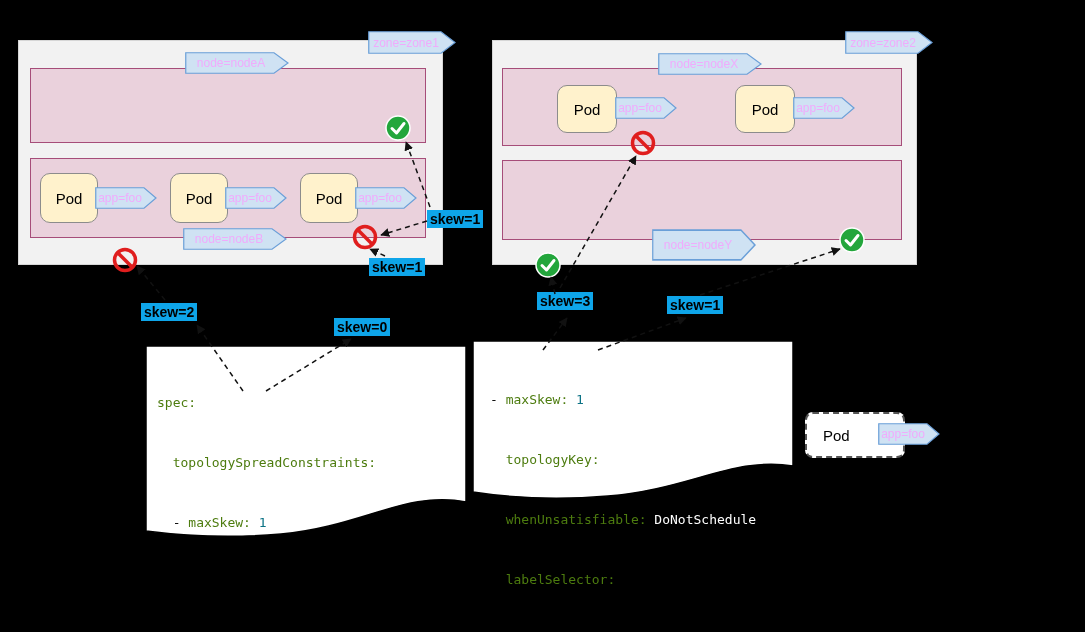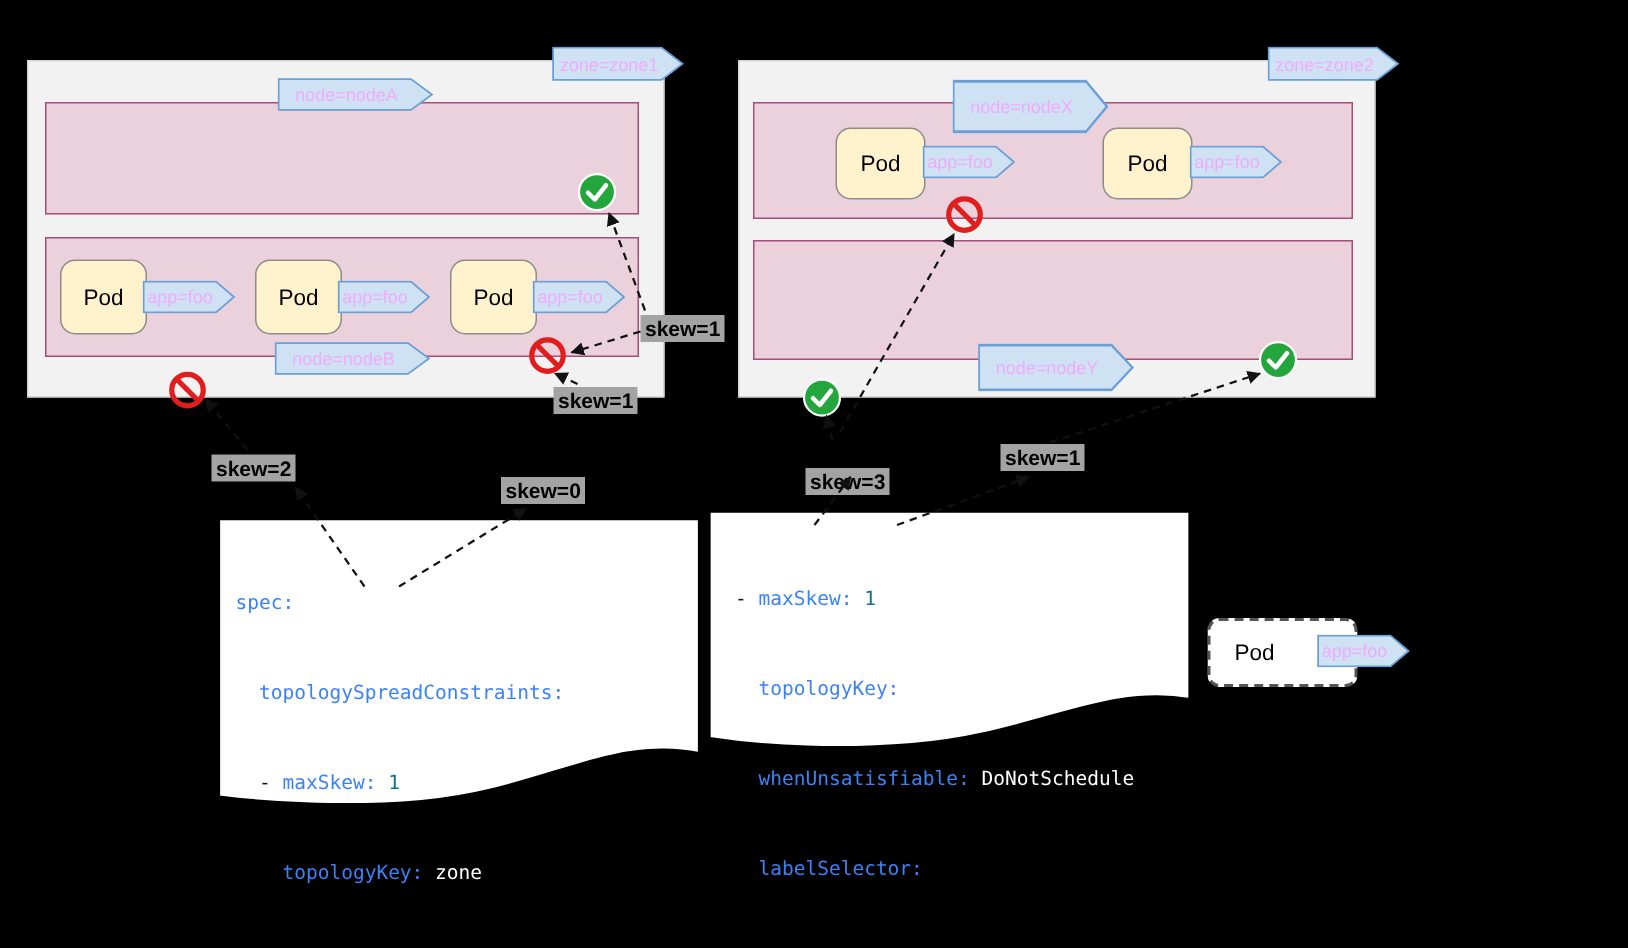--- a/index.html
+++ b/index.html
@@ -8,28 +8,28 @@
   .zone{position:absolute;background:#f2f2f2;border:1px solid #d6d6d6;box-sizing:border-box;}
   .node{position:absolute;background:#ead1dc;border:1.5px solid #a64d79;box-sizing:border-box;}
   .pod{position:absolute;background:#fff2cc;border:1.5px solid #8c8c8c;border-radius:10px;
        display:flex;align-items:center;justify-content:center;font-size:15px;color:#000;
        box-sizing:border-box;}
   .pod.dashed{background:#fff;border:2px dashed #555;border-radius:8px;
        justify-content:flex-start;padding-left:16px;}
   .tag{position:absolute;display:flex;align-items:center;justify-content:center;box-sizing:border-box;}
   .tag svg{position:absolute;left:0;top:0;width:100%;height:100%;}
   .tag .tag-text{position:relative;font-size:12px;color:#f0abfc;padding-right:12px;white-space:nowrap;}
-  .skew{position:absolute;background:#a3a3a3;color:#000;font-weight:700;font-size:14px;
+  .skew{position:absolute;background:#0ea5e9;color:#000;font-weight:700;font-size:14px;
         line-height:18px;padding:0 3px;white-space:nowrap;}
   .doc{position:absolute;}
   .doc svg.shape{position:absolute;left:0;top:0;}
   .code{position:absolute;font-family:"DejaVu Sans Mono","Liberation Mono",monospace;
         font-size:13px;line-height:20px;white-space:pre;color:#111;}
   .code-line{white-space:pre;}
-  .key{color:#3b82f6;}
+  .key{color:#4d7c0f;}
   .dash{color:#111;}
   .num{color:#0b7285;}
   .str{color:#ffffff;}
   .mark{position:absolute;}
   #arrows{position:absolute;left:0;top:0;pointer-events:none;}
 </style>
 </head>
 <body>
 
 <div id="stage">
@@ -106,21 +106,21 @@
   <div class="pod" style="left:735px;top:85px;width:60px;height:48px">
     <span>Pod</span>
   </div>
   <div class="tag" style="left:793px;top:97px;width:62px;height:22px">
     <svg viewBox="0 0 62 22" preserveAspectRatio="none">
       <polygon points="0.75,0.75 49,0.75 61,11 49,21.25 0.75,21.25" fill="#cfe2f3" stroke="#6a9fd8" stroke-width="1.2"></polygon>
       </svg>
     <span class="tag-text">app=foo</span>
   </div>
 
-  <div class="tag" style="left:635px;top:53px;width:104px;height:36px">
+  <div class="tag" style="left:658px;top:53px;width:104px;height:22px">
     <svg viewBox="0 0 104 22" preserveAspectRatio="none">
       <polygon points="0.75,0.75 89,0.75 103,11 89,21.25 0.75,21.25" fill="#cfe2f3" stroke="#6a9fd8" stroke-width="1.2"></polygon>
       </svg>
     <span class="tag-text">node=nodeX</span>
   </div>
   <div class="tag" style="left:652px;top:229px;width:104px;height:32px">
     <svg viewBox="0 0 104 22" preserveAspectRatio="none">
       <polygon points="0.75,0.75 89,0.75 103,11 89,21.25 0.75,21.25" fill="#cfe2f3" stroke="#6a9fd8" stroke-width="1.2"></polygon>
       </svg>
     <span class="tag-text">node=nodeY</span>
@@ -155,32 +155,31 @@
   </svg>
   <svg class="mark" style="left:630px;top:130px" width="26" height="26">
     <circle cx="13" cy="13" r="10.5" fill="none" stroke="#e01e1e" stroke-width="3.5"></circle>
     <line x1="6" y1="6" x2="20" y2="20" stroke="#e01e1e" stroke-width="3.5"></line>
   </svg>
 
   <div class="skew" style="left:427px;top:210px">skew=1</div>
   <div class="skew" style="left:369px;top:258px">skew=1</div>
   <div class="skew" style="left:141px;top:303px">skew=2</div>
   <div class="skew" style="left:334px;top:318px">skew=0</div>
-  <div class="skew" style="left:537px;top:312px">skew=3</div>
+  <div class="skew" style="left:537px;top:292px">skew=3</div>
   <div class="skew" style="left:667px;top:296px">skew=1</div>
 
   <div class="doc" style="left:145px;top:345px;width:322px;height:196px">
     <svg class="shape" width="322" height="196">
       <path d="M1,1 H321 V157 C262,145 216,182 136,189 C90,193 40,191 1,186 Z" fill="#ffffff" stroke="#000000" stroke-width="1.5"></path>
     </svg>
     <div class="code" style="left:12px;top:8px">
       <div class="code-line"><span></span><span class="dash"></span><span class="key">spec:</span><span></span></div>
       <div class="code-line"><span>  </span><span class="dash"></span><span class="key">topologySpreadConstraints:</span><span></span></div>
       <div class="code-line"><span>  </span><span class="dash">- </span><span class="key">maxSkew:</span><span class="num"> 1</span></div>
-      <div class="code-line"><span>    </span><span class="dash"></span><span class="key">topologyKey:</span><span class="str"> zone</span></div>
       
       
       
       
     </div>
   </div>
 
   <div class="doc" style="left:472px;top:340px;width:322px;height:166px">
     <svg class="shape" width="322" height="166">
       <path d="M1,1 H321 V126 C262,116 216,150 136,156 C90,160 40,158 1,152 Z" fill="#ffffff" stroke="#000000" stroke-width="1.5"></path>

